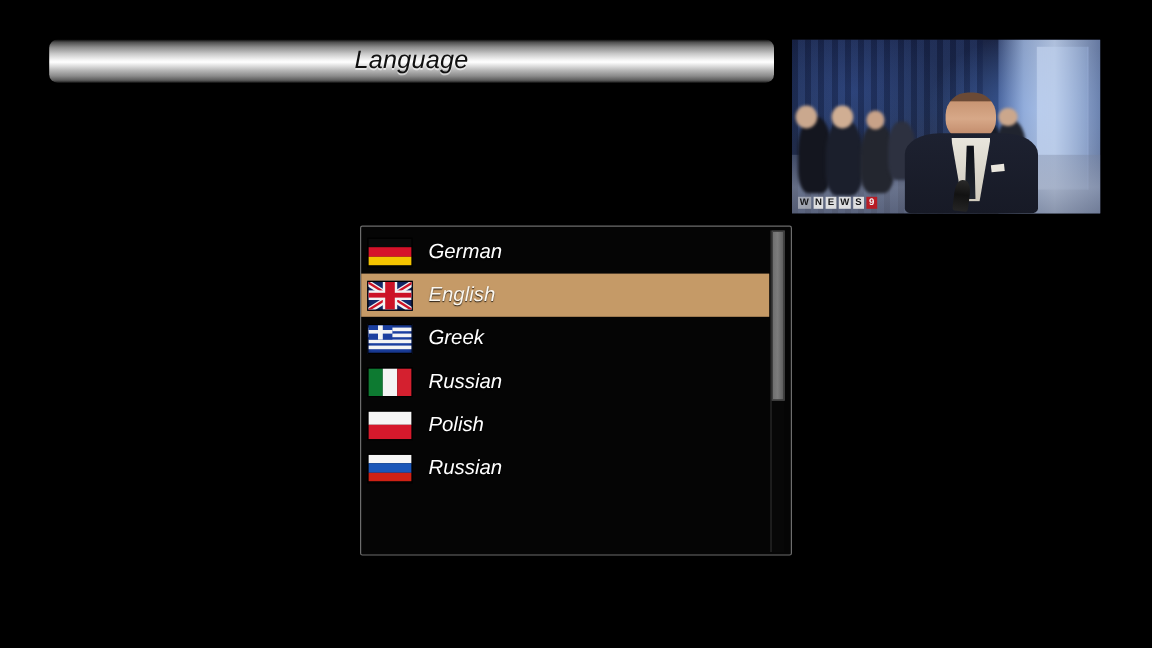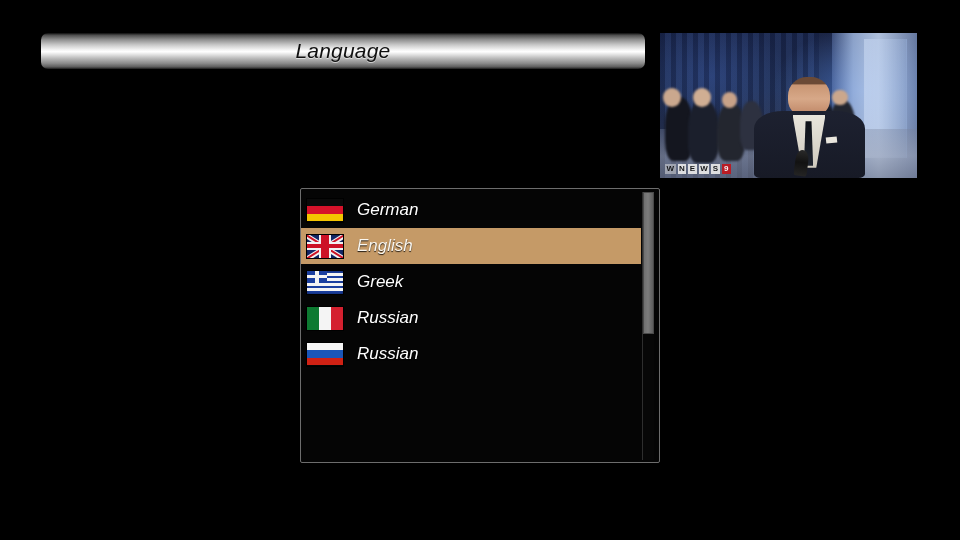--- a/index.html
+++ b/index.html
@@ -288,20 +288,27 @@
         <div class="lang-row">
           <div class="flag">
             <div class="fv" style="left: 0px; width: 33.4%; background: rgb(13, 122, 49);"></div>
             <div class="fv" style="left: 33.4%; width: 33.3%; background: rgb(244, 244, 244);"></div>
             <div class="fv" style="left: 66.7%; width: 33.3%; background: rgb(212, 32, 47);"></div>
           </div>
           <span class="lang-label">Russian</span>
         </div>
         <div class="lang-row">
           <div class="flag">
+            <div class="fs" style="top: 0px; height: 50%; background: rgb(246, 246, 246);"></div>
+            <div class="fs" style="top: 50%; height: 50%; background: rgb(214, 25, 44);"></div>
+          </div>
+          <span class="lang-label">Polish</span>
+        </div>
+        <div class="lang-row">
+          <div class="flag">
             <div class="fs" style="top: 0px; height: 33.4%; background: rgb(246, 246, 246);"></div>
             <div class="fs" style="top: 33.4%; height: 33.3%; background: rgb(26, 86, 184);"></div>
             <div class="fs" style="top: 66.7%; height: 33.3%; background: rgb(207, 33, 20);"></div>
           </div>
           <span class="lang-label">Russian</span>
         </div>
       </div>
 
     <div id="scroll-track">
       <div id="scroll-thumb" style="height: 142.04px; top: 0px;"></div>

